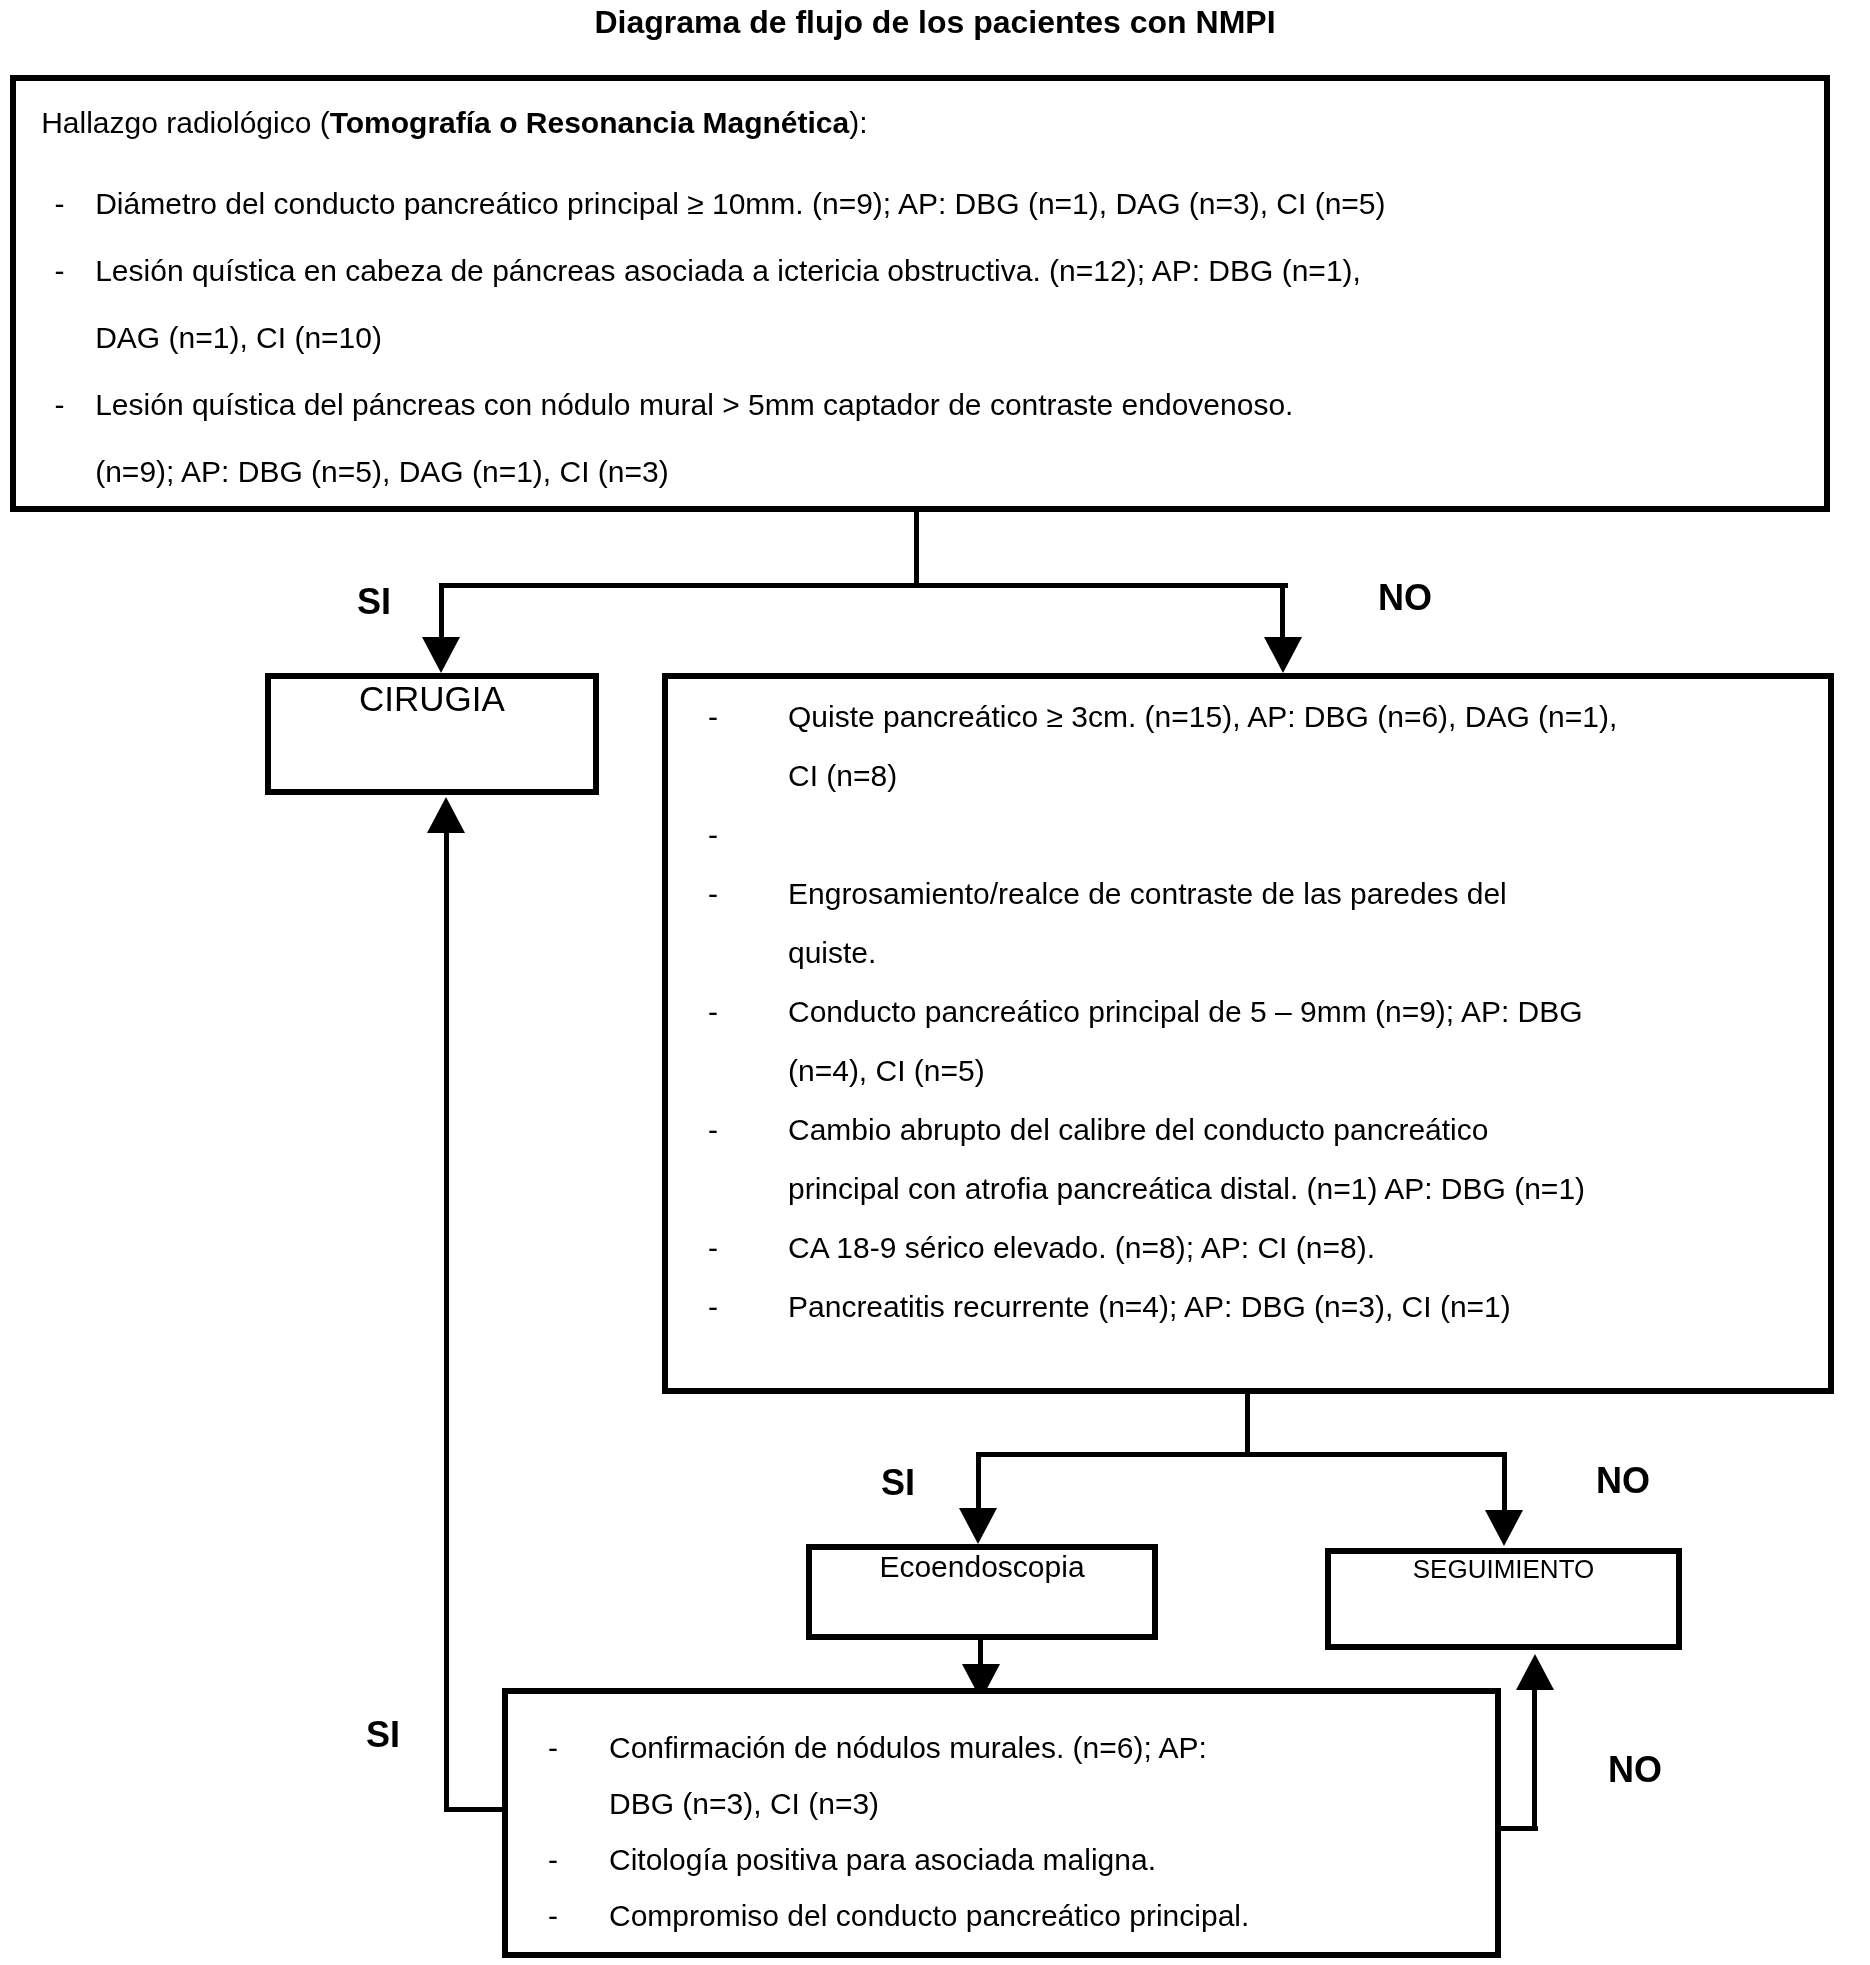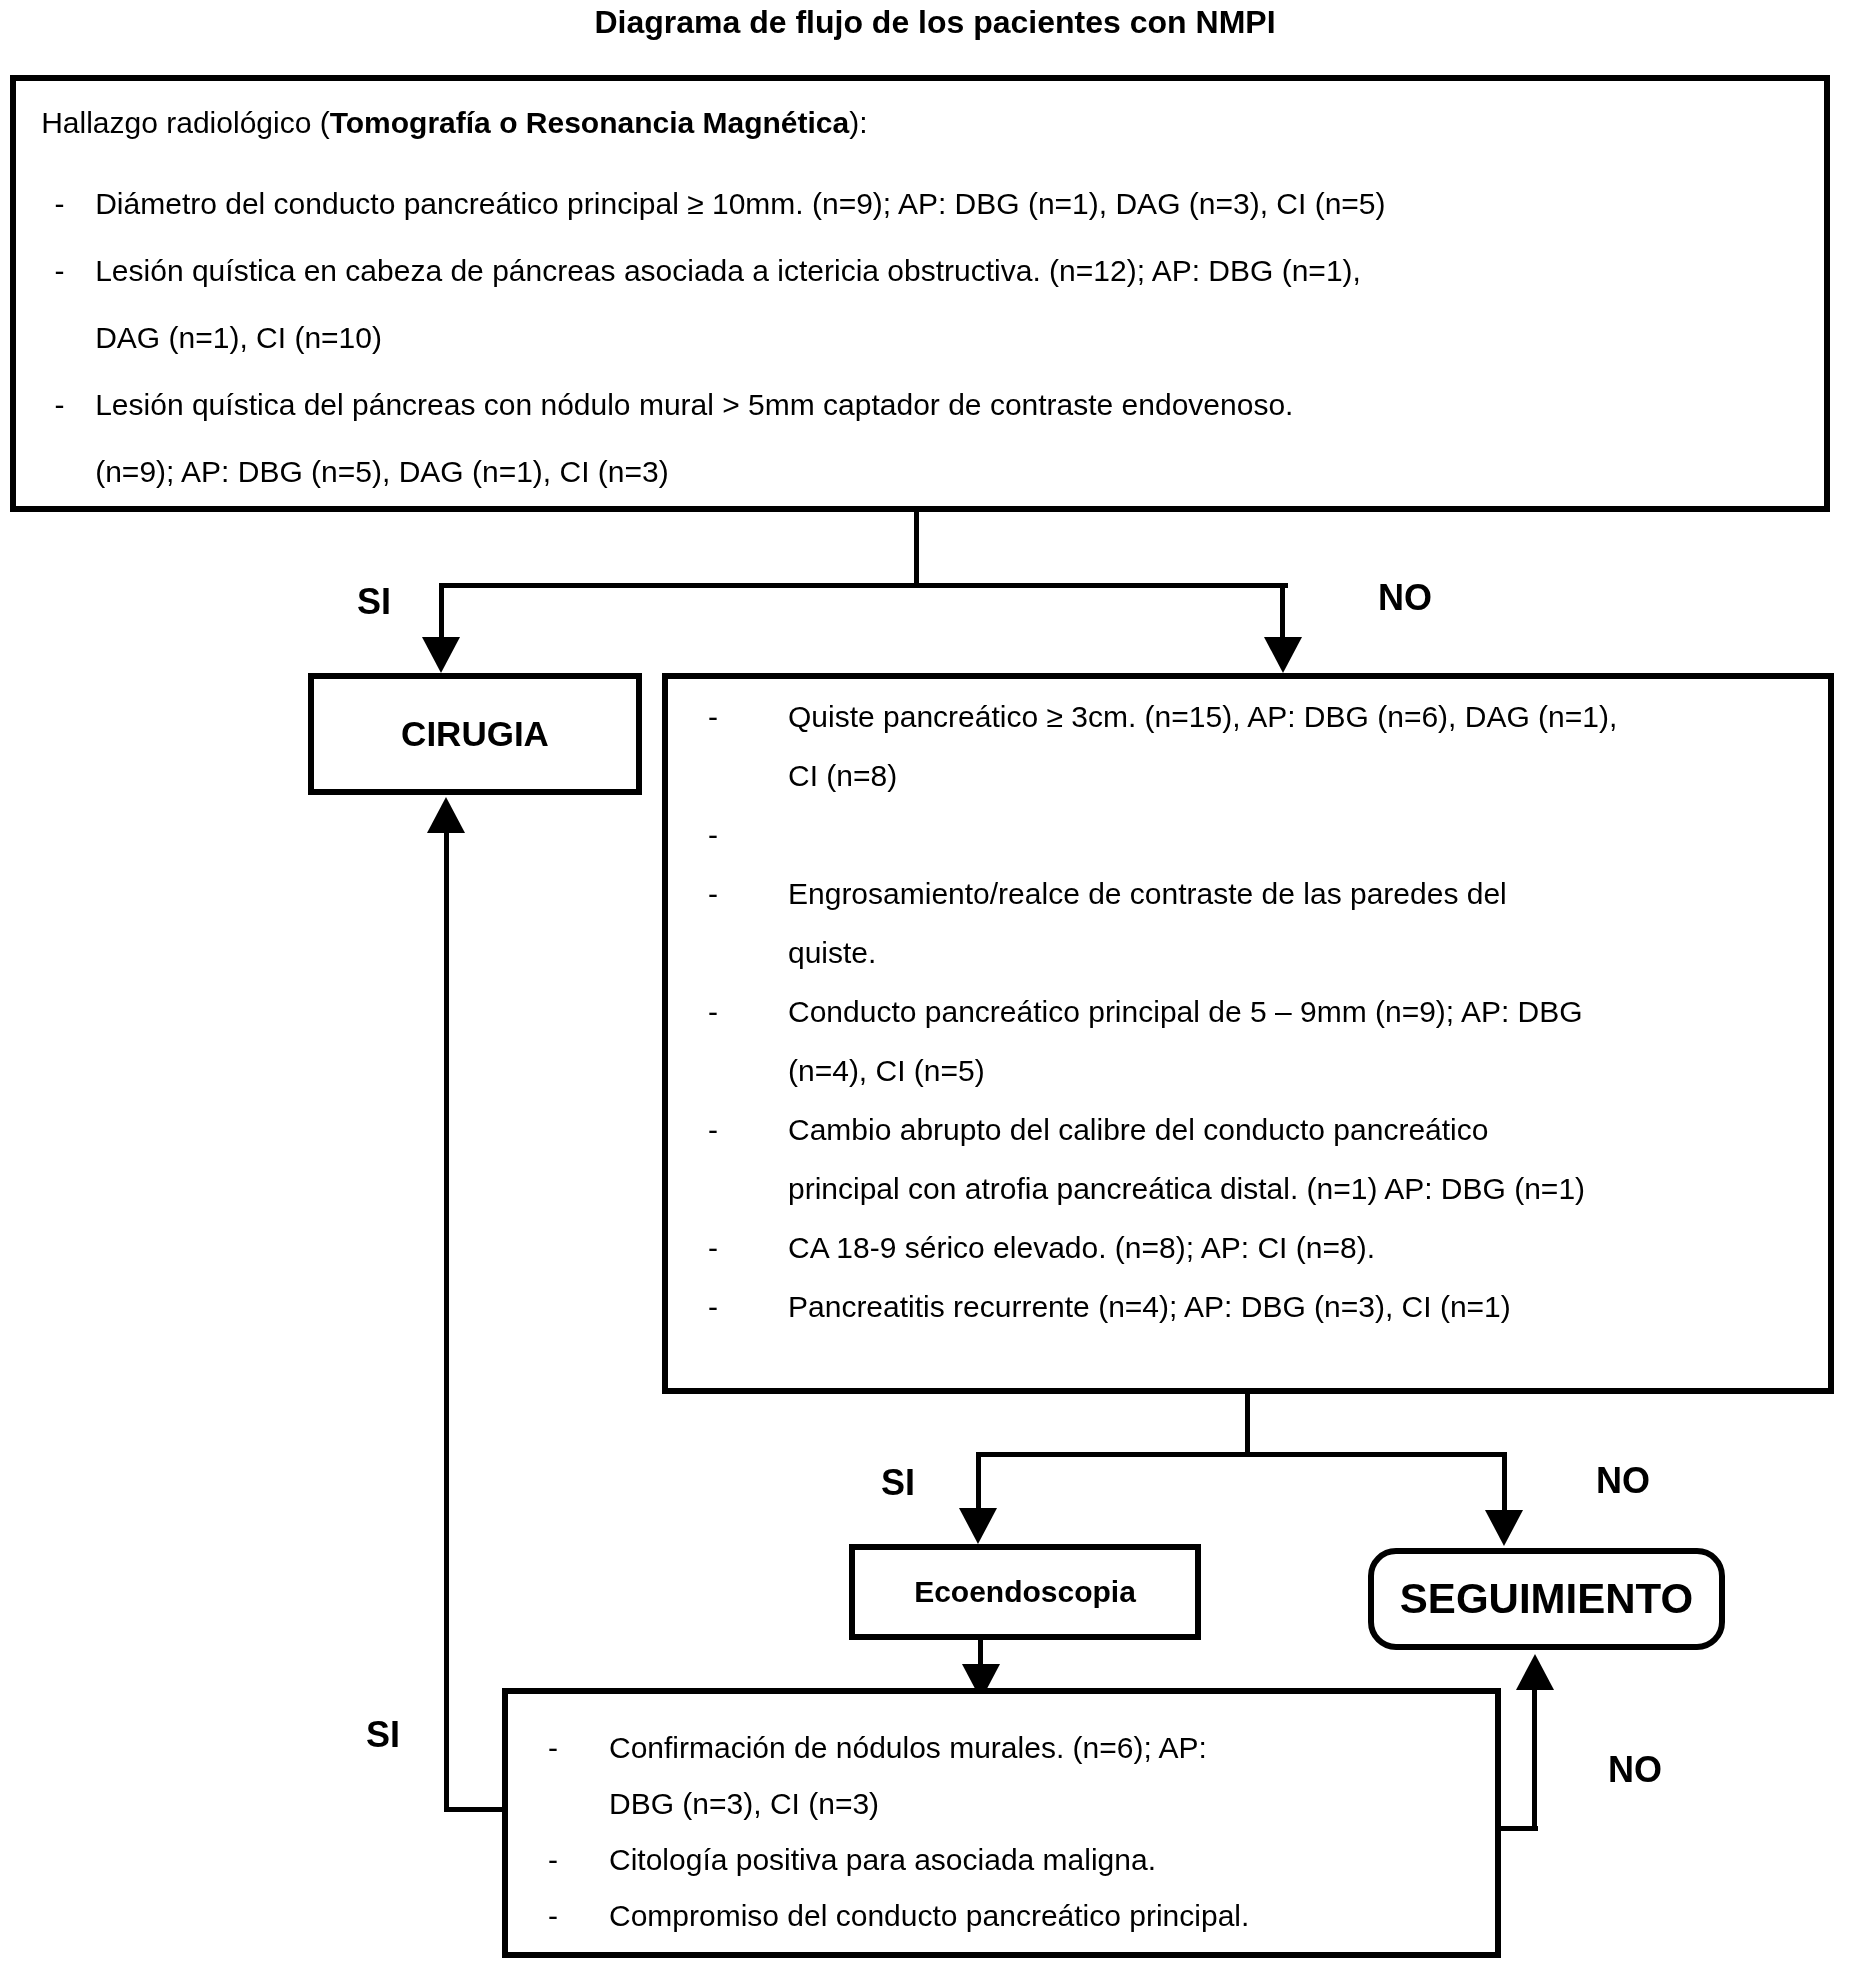--- a/index.html
+++ b/index.html
@@ -5,21 +5,21 @@
   html,body{margin:0;padding:0;background:#ffffff;}
   .canvas{
     position:relative;width:1870px;height:1965px;background:#ffffff;
     font-family:"Liberation Sans",sans-serif;color:#000;overflow:hidden;
   }
   .title{
     position:absolute;left:0;top:3.8px;width:1870px;text-align:center;
     font-size:32px;font-weight:bold;letter-spacing:0px;
   }
   .box{position:absolute;border:6.4px solid #000;background:#fff;box-sizing:border-box;}
-  .label-box{display:flex;align-items:center;justify-content:center;font-weight:bold;margin-left:43px;}
+  .label-box{display:flex;align-items:flex-start;justify-content:center;font-weight:normal;}
   .line{position:absolute;background:#000;}
   .arrow-down{position:absolute;width:0;height:0;
     border-left:19px solid transparent;border-right:19px solid transparent;
     border-top:36px solid #000;}
   .arrow-up{position:absolute;width:0;height:0;
     border-left:19px solid transparent;border-right:19px solid transparent;
     border-bottom:36px solid #000;}
   .lbl{position:absolute;font-weight:bold;font-size:36px;text-align:right;}
   .bullet{display:flex;align-items:flex-start;}
   .marker{flex:0 0 auto;}
@@ -31,21 +31,21 @@
   .top-box .bullet{line-height:67px;}
   .top-box .marker{width:54px;padding-left:13.4px;box-sizing:border-box;}
   
   .surgery-box{left:265px;top:673px;width:334px;height:122px;font-size:35px;}
   
   .criteria-box{left:662px;top:673px;width:1172px;height:721px;padding:7.7px 19px 0 40px;font-size:30px;}
   .criteria-box .bullet{line-height:59px;}
   .criteria-box .marker{width:80px;}
   
   .echo-box{left:806px;top:1544px;width:352px;height:96px;font-size:30px;}
-  .followup-box{left:1325px;top:1548px;width:357px;height:102px;font-size:42px;border-radius:28px;}
+  .followup-box{left:1325px;top:1548px;width:357px;height:102px;font-size:26px;}
   
   .confirm-box{left:502px;top:1688px;width:999px;height:270px;padding:25.6px 19px 0 40px;font-size:30px;}
   .confirm-box .bullet{line-height:56px;}
   .confirm-box .marker{width:61px;}
 </style>
 </head>
 <body>
 
 <div class="canvas">
 

